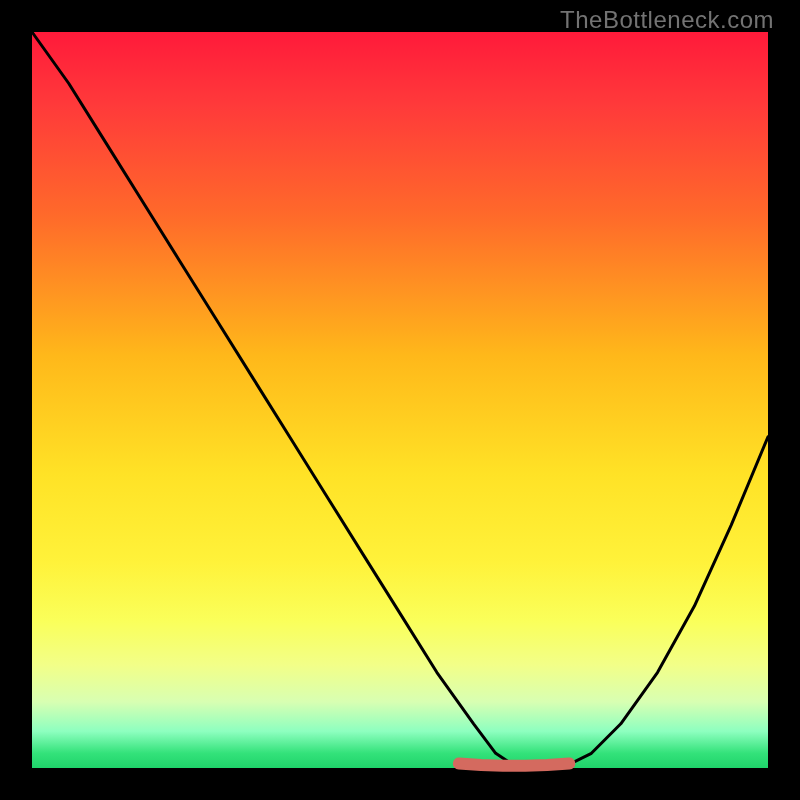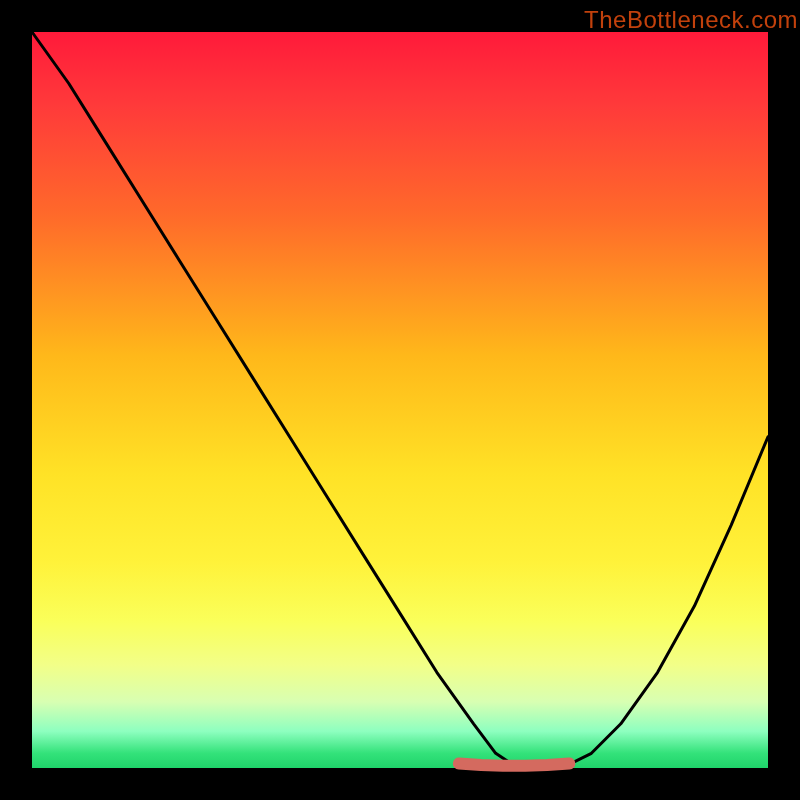--- a/index.html
+++ b/index.html
@@ -35,22 +35,22 @@
       #f2ff88 86%,
       #d8ffb2 91%,
       #8effc0 95%,
       #33e27a 98%,
       #1fd36a 100%
     );
   }
   .watermark {
     position: absolute;
     top: 6px;
-    right: 2px;
-    color: #c2410c;
+    right: 26px;
+    color: #737373;
     font-size: 24px;
     letter-spacing: 0.5px;
     font-weight: 500;
     user-select: none;
   }
   svg.curve {
     position: absolute;
     left: 0;
     top: 0;
     width: 736px;

